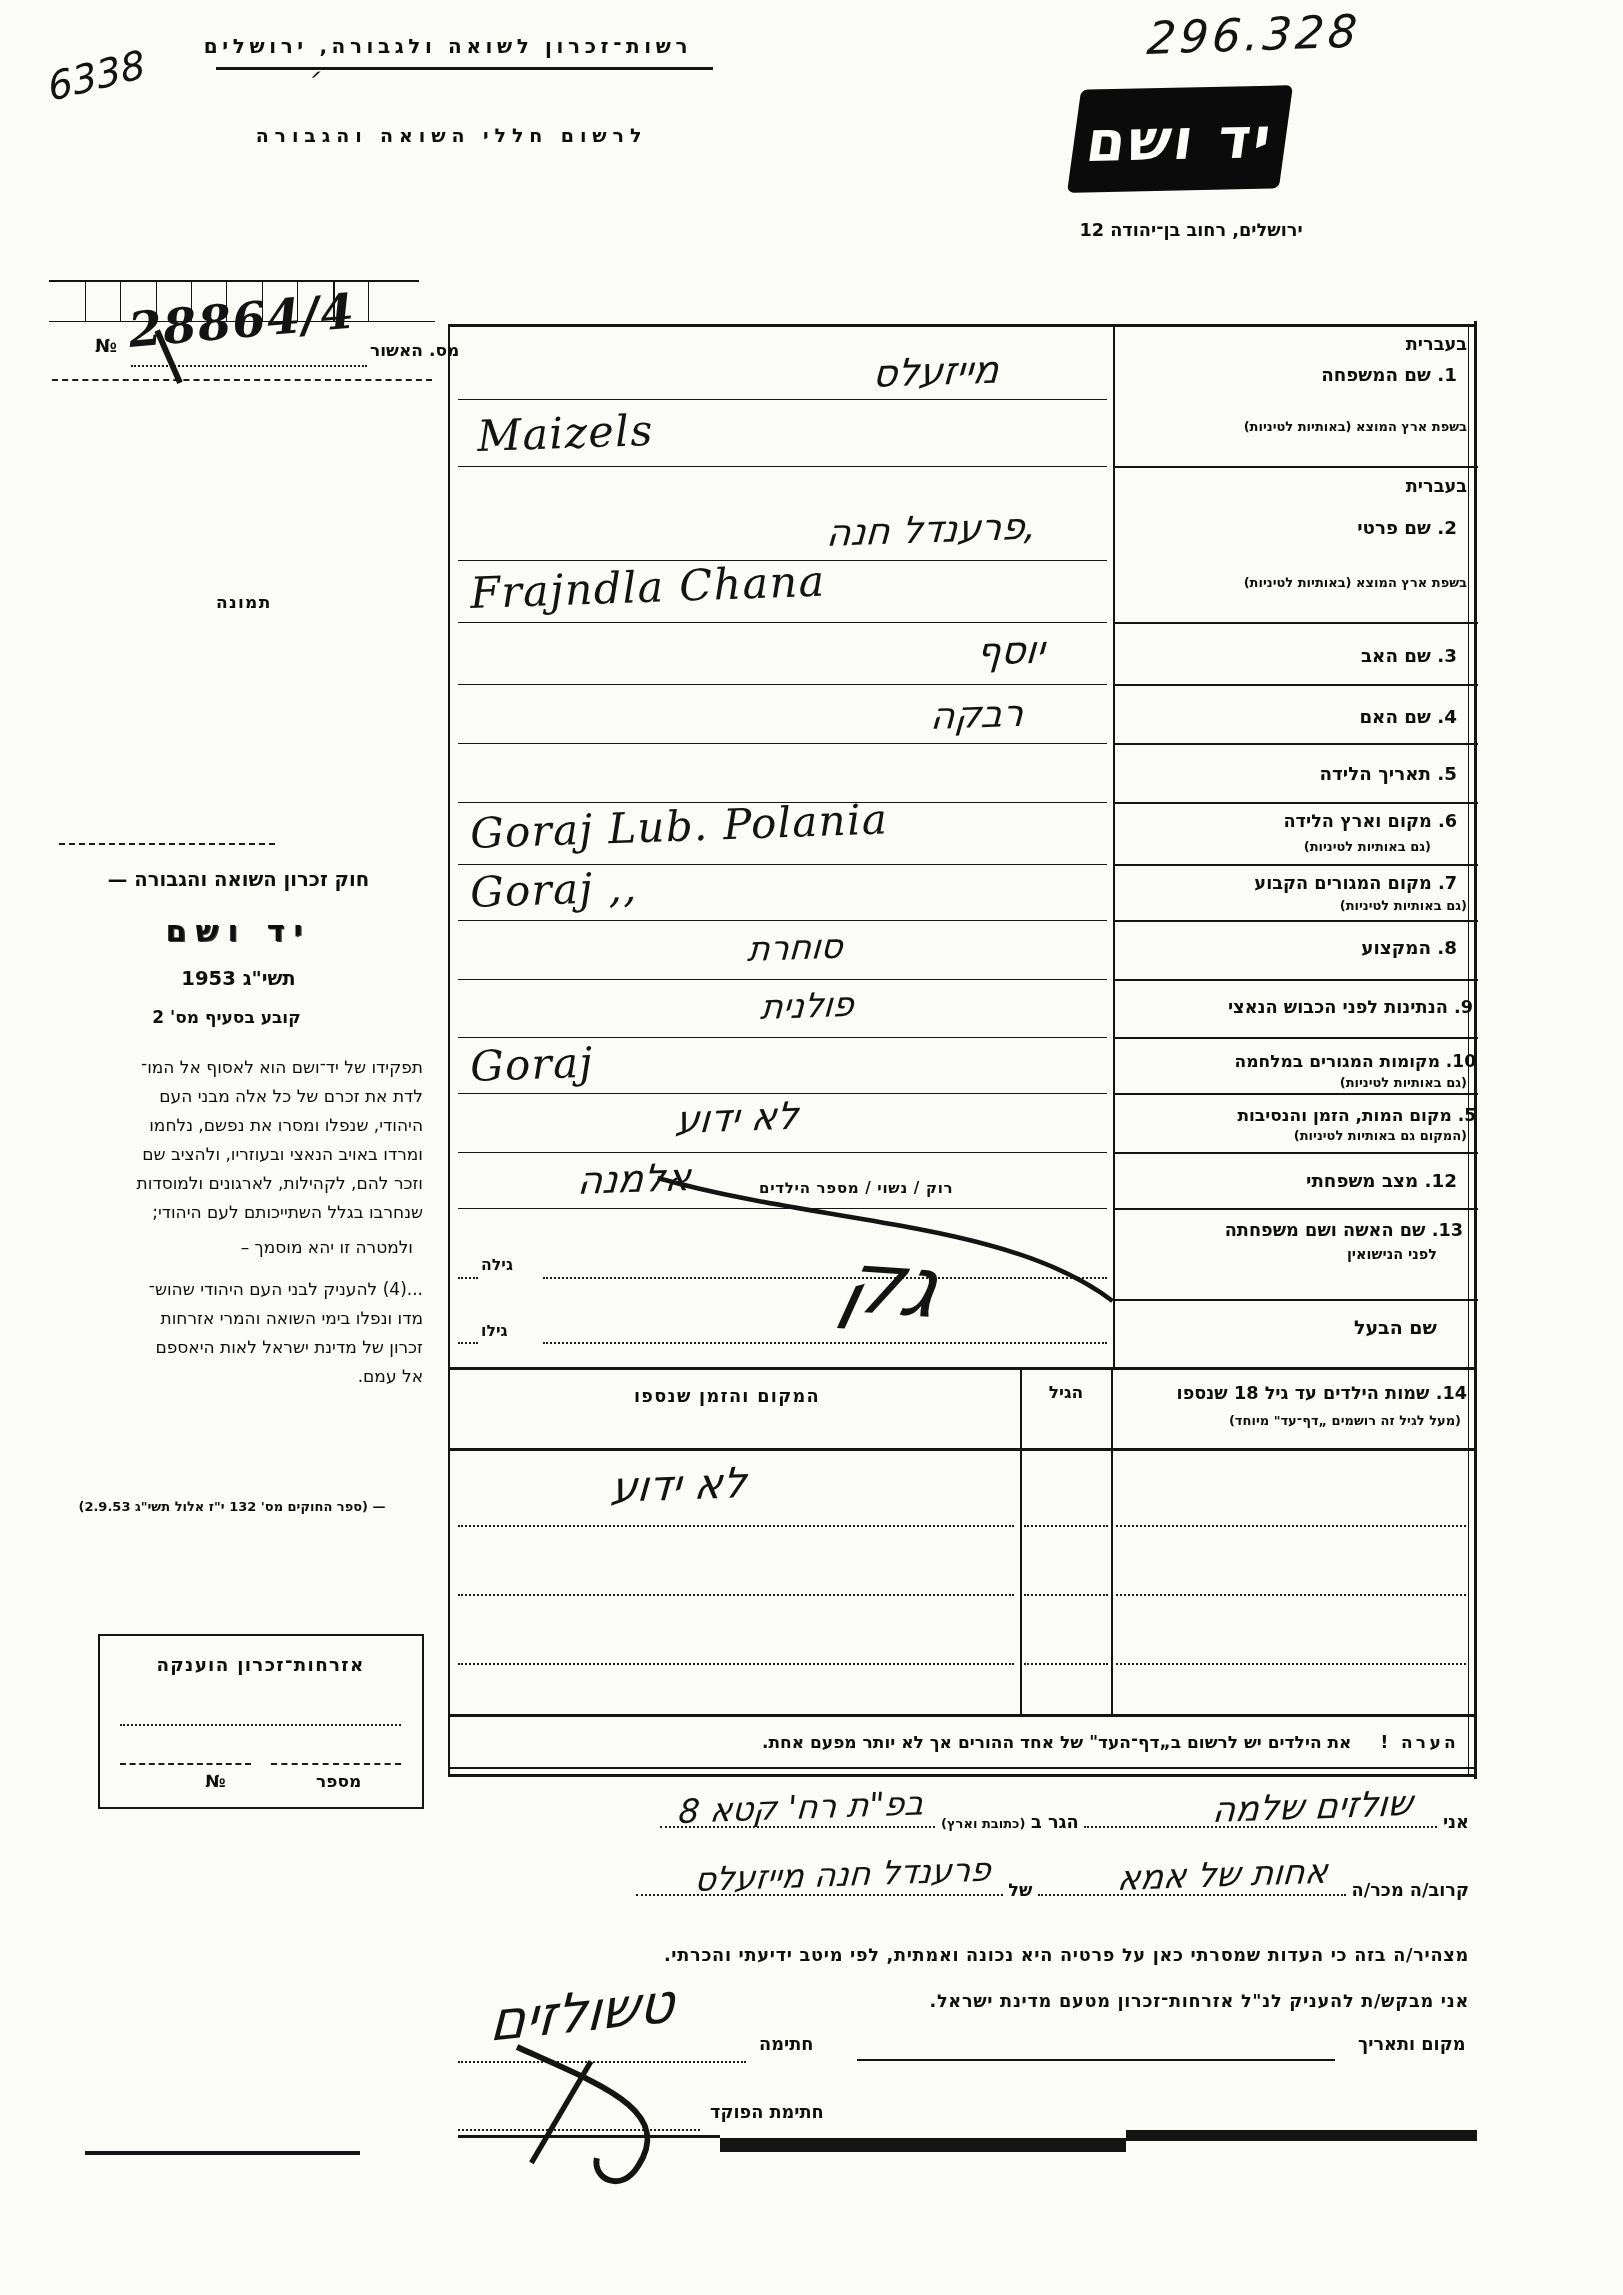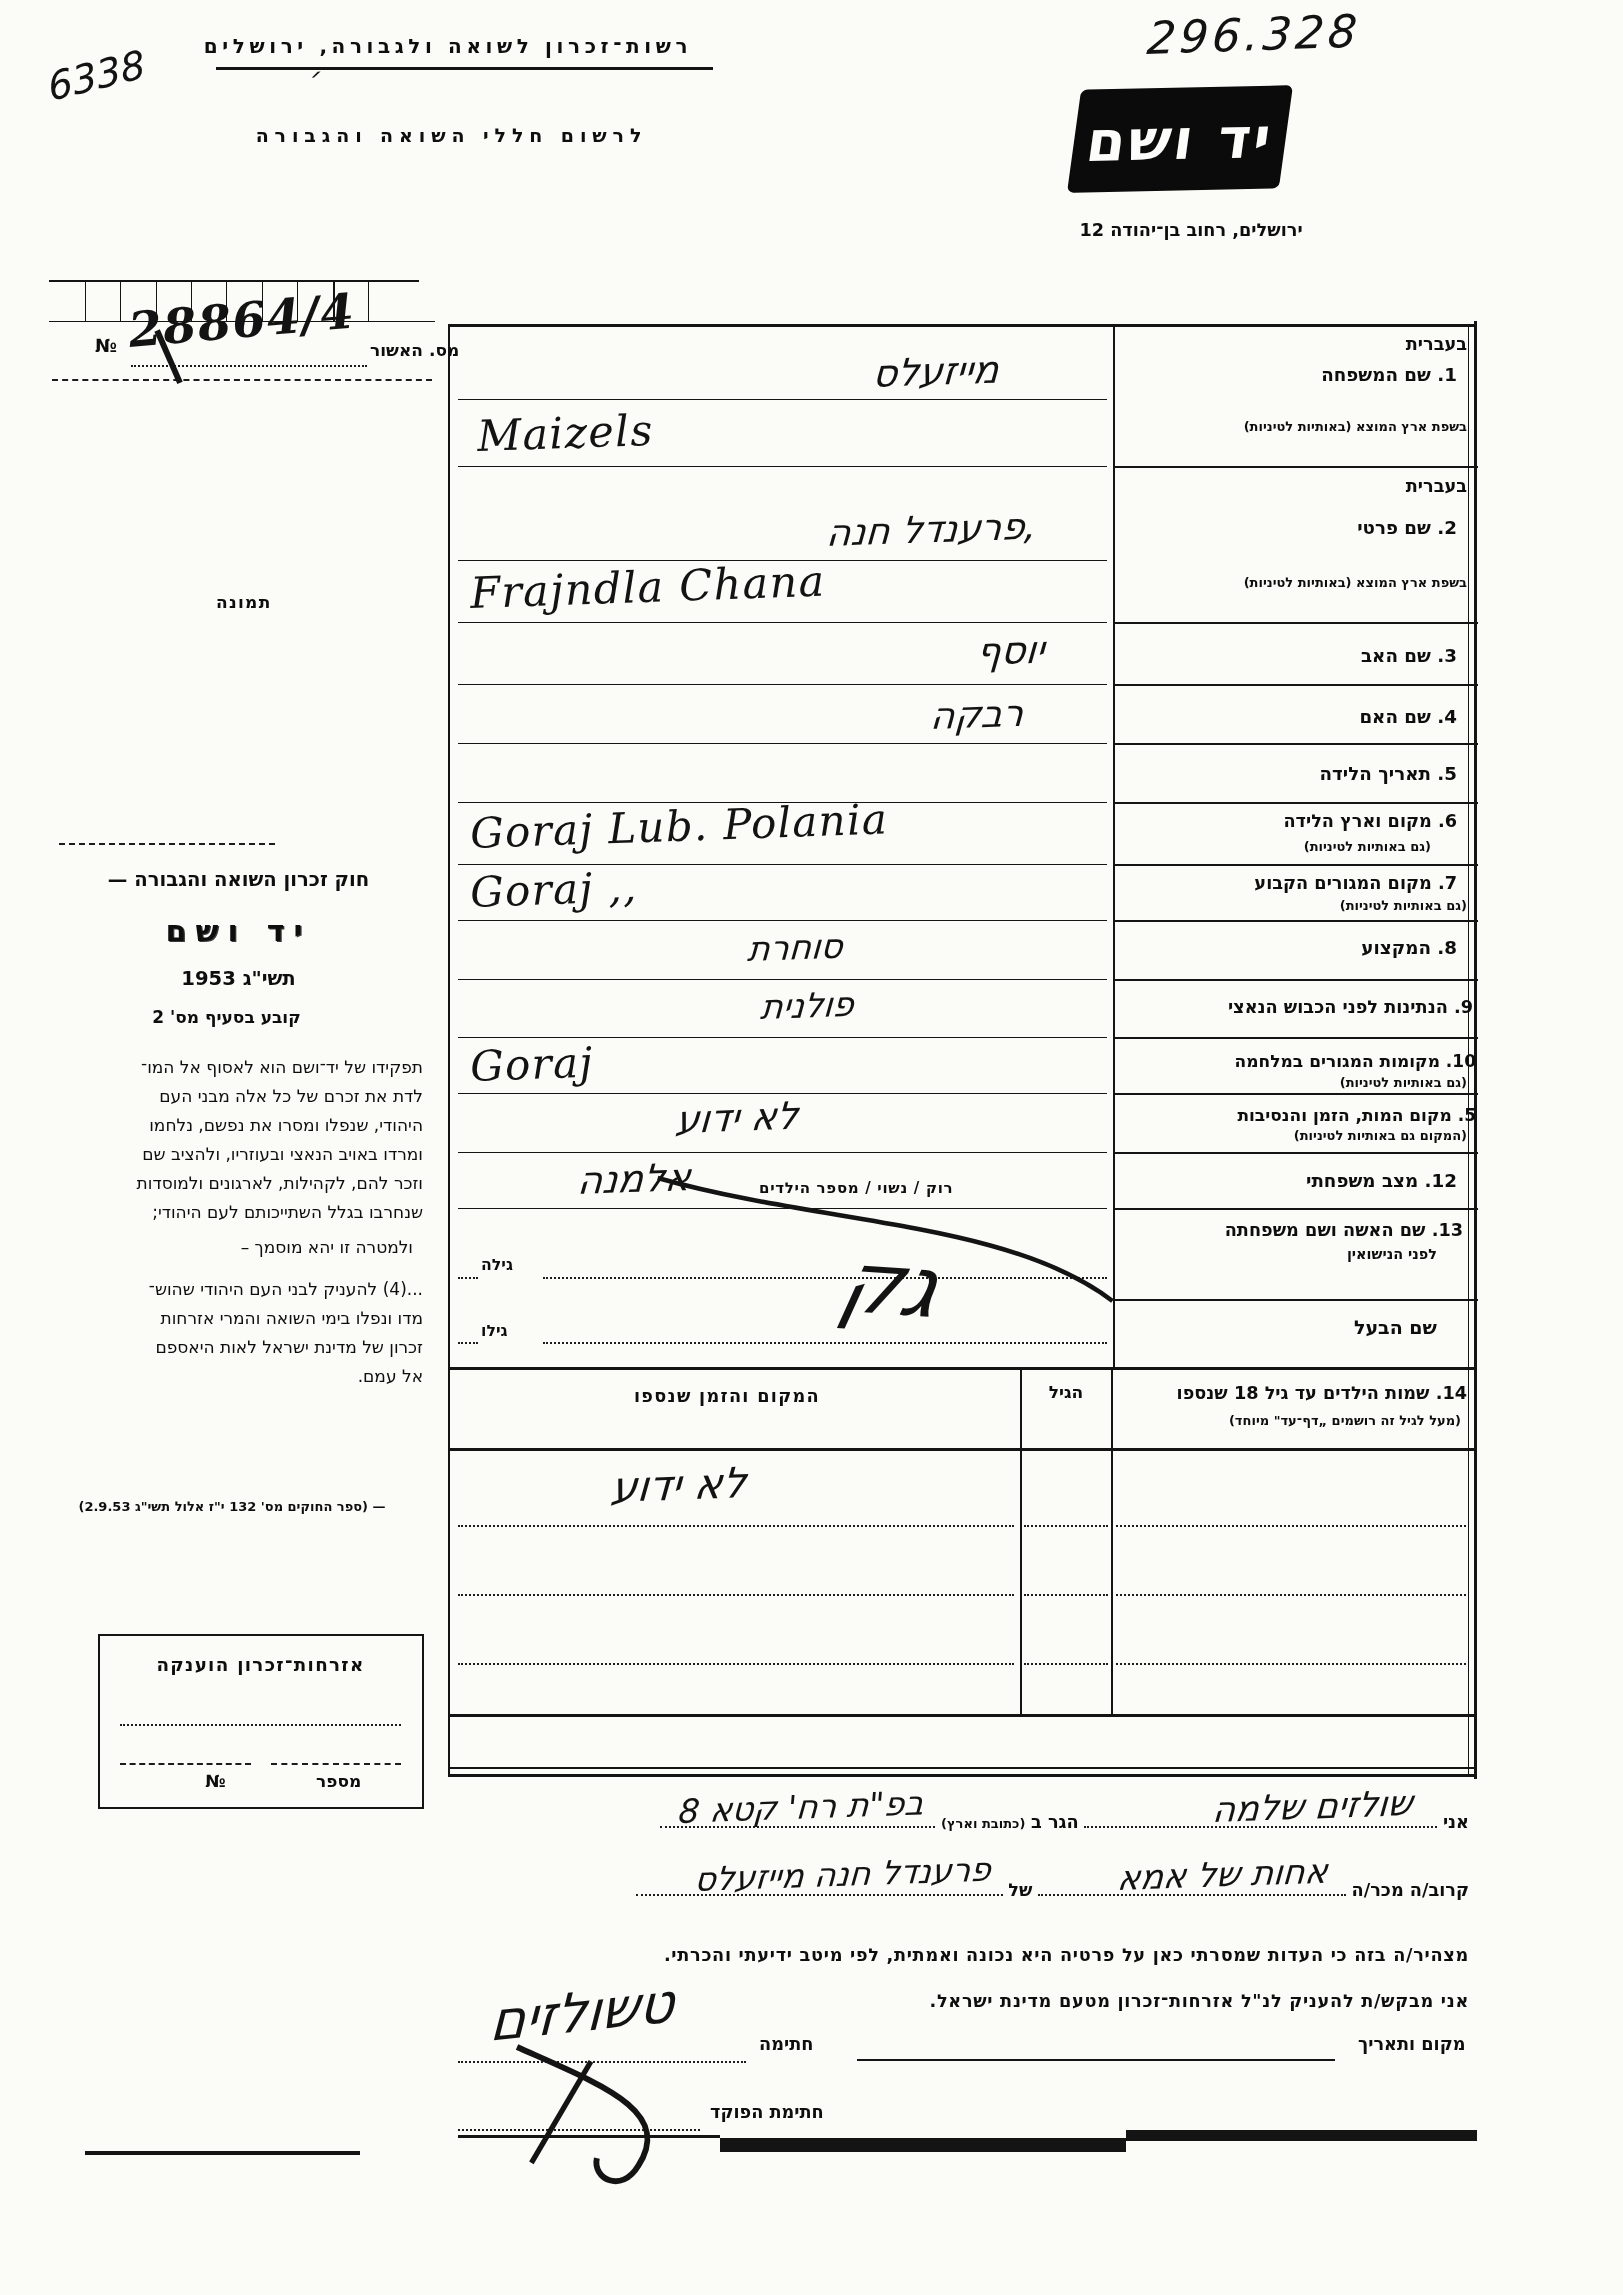--- a/index.html
+++ b/index.html
@@ -175,20 +175,25 @@
   <div class="dot" style="left:458px;top:1574px;width:556px;height:19.6px;"></div>
   <div class="dot" style="left:1024px;top:1574px;width:84px;height:19.6px;"></div>
   <div class="dot" style="left:1116px;top:1574px;width:350px;height:19.6px;"></div>
 
   <div class="dot" style="left:458px;top:1643px;width:556px;height:19.6px;"></div>
   <div class="dot" style="left:1024px;top:1643px;width:84px;height:19.6px;"></div>
   <div class="dot" style="left:1116px;top:1643px;width:350px;height:19.6px;"></div>
 
   <div class="line" style="left:448px;top:1714px;width:1029px;height:3.3px;"></div>
 
+  <div class="abs heb" style="left:471px;top:1732px;width:988px;font-size:17px;text-align:right;">
+    <span class="b" style="letter-spacing:3.3px;">הערה !</span>
+    <span style="display:inline-block;width:18.3px;"></span>
+    <span class="b">את הילדים יש לרשום ב„דף־העד" של אחד ההורים אך לא יותר מפעם אחת.</span>
+  </div>
   <div class="line" style="left:448px;top:1767px;width:1029px;height:2px;"></div>
   <div class="line" style="left:448px;top:1774px;width:1029px;height:2.6px;"></div>
 
   <div class="abs heb b" style="left:216px;top:592px;font-size:17px;letter-spacing:1.3px;">תמונה</div>
 
   <div class="dash" style="left:59px;top:841px;width:216px;height:2px;"></div>
 
   <div class="abs heb b ctr" style="left:52px;top:868px;width:373px;font-size:19.6px;">חוק זכרון השואה והגבורה —</div>
   <div class="abs heb b ctr" style="left:52px;top:913px;width:373px;font-size:30px;letter-spacing:9.2px;text-shadow:1.3px 1.3px 0 #3a3a3a;">יד ושם</div>
   <div class="abs heb b ctr" style="left:52px;top:967px;width:373px;font-size:19.6px;">תשי"ג 1953</div>

